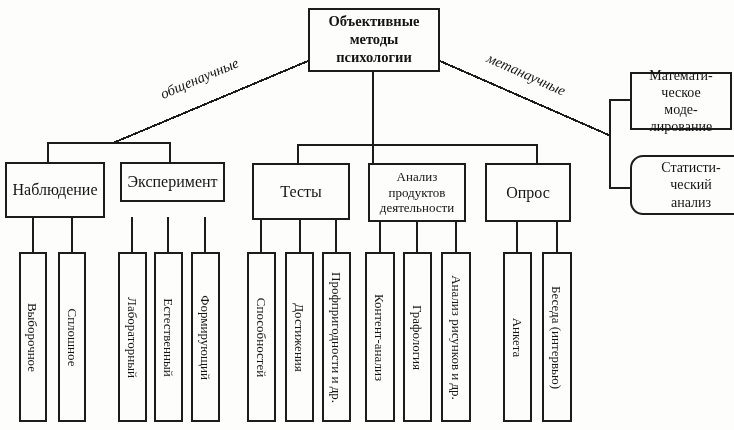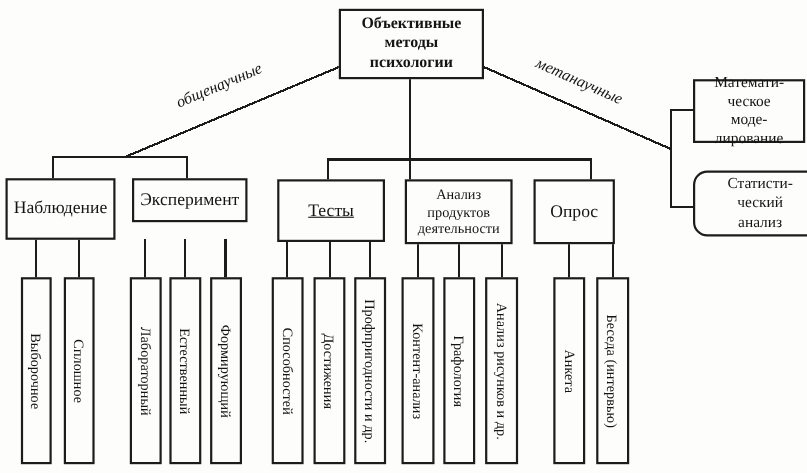--- a/index.html
+++ b/index.html
@@ -100,23 +100,23 @@
     <line x1="557" y1="221" x2="557" y2="253"></line>
   </svg>
 
   <div class="box root" style="left:308px; top:8px; width:132px; height:64px;">Объективные методы психологии</div>
 
   <div class="branch-label left">общенаучные</div>
   <div class="branch-label right">метанаучные</div>
 
   <div class="box lvl2" style="left:5px; top:162px; width:100px; height:56px;">Наблюдение</div>
   <div class="box lvl2" style="left:120px; top:162px; width:105px; height:40px;">Эксперимент</div>
-  <div class="box lvl2" style="left:252px; top:163px; width:98px; height:57px;text-decoration:underline;">Тесты</div>
+  <div class="box lvl2" style="left:252px; top:163px; width:98px; height:57px;">Тесты</div>
   <div class="box small" style="left:368px; top:163px; width:98px; height:59px;">Анализ продуктов деятельности</div>
-  <div class="box lvl2" style="left:485px; top:163px; width:74px; height:59px;">Опрос</div>
+  <div class="box lvl2" style="left:485px; top:163px; width:86px; height:59px;">Опрос</div>
 
   <div class="box meta prelines" style="left:630px; top:72px; width:102px; height:58px;">Математи-
 ческое моде-
 лирование</div>
   <div class="box meta prelines" style="left:630px; top:155px; width:122px; height:60px;border-radius:13px;">Статисти-
 ческий
 анализ</div>
 
   <div class="vbox" style="left:19px; width:28px;">
     <span class="vtext">Выборочное</span>

